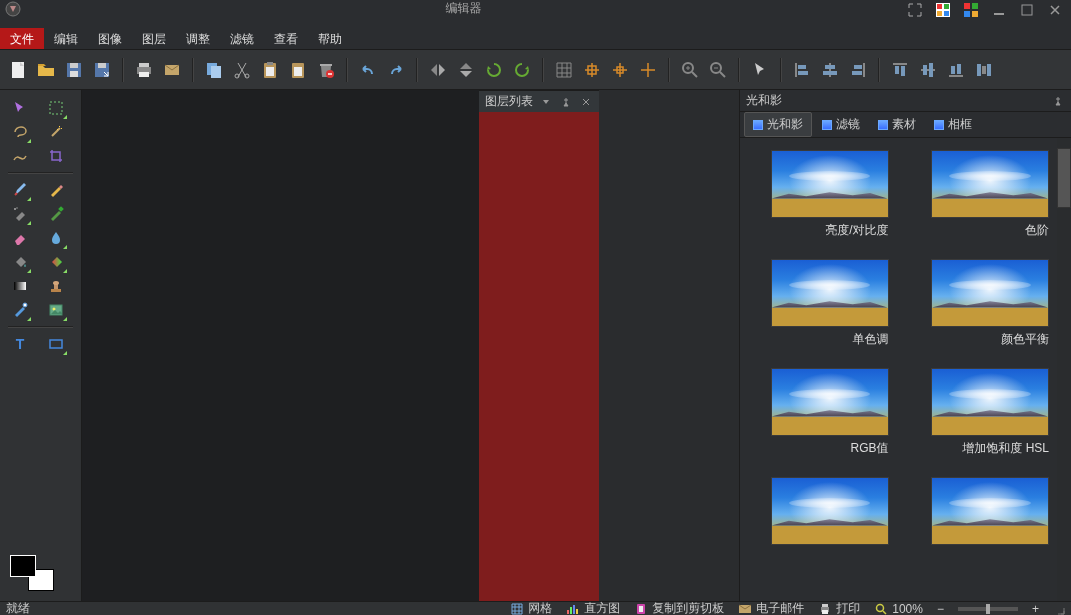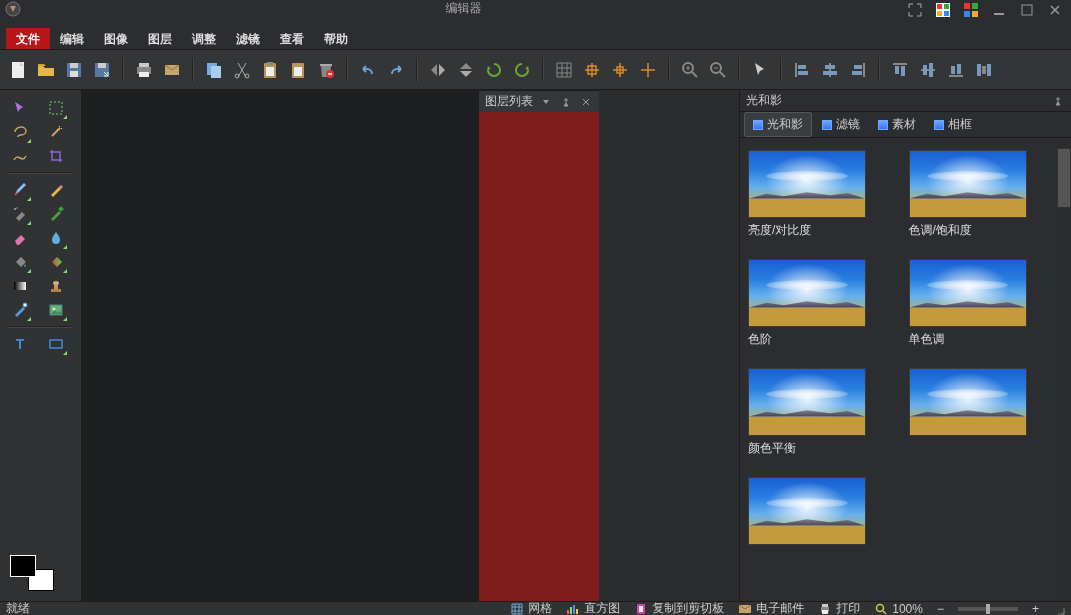--- a/index.html
+++ b/index.html
@@ -22,23 +22,22 @@
 }
 .titlebar .app-icon { width: 18px; height: 18px; margin-right: 6px; }
 .titlebar .spacer { flex: 1; }
 .titlebar .title { color: #aaa; }
 .titlebar .ctrl { width: 24px; height: 20px; display: inline-flex; align-items: center; justify-content: center; color: #999; margin-left: 4px; cursor: pointer; }
 .menubar {
   height: 22px;
   background: #2b2d30;
   display: flex;
   align-items: stretch;
-  padding-left: 6px;
+  padding-left: 0;
   border-bottom: 1px solid #1c1c1c;
-  font-weight: bold;
 }
 .menu-item { padding: 3px 10px; color: #ddd; cursor: pointer; }
 .menu-item.active { background: #b51818; color: #fff; }
 .toolbar {
   height: 40px;
   background: #333537;
   display: flex;
   align-items: center;
   padding: 0 6px;
   gap: 4px;
@@ -123,21 +122,21 @@
 .effects-scroll {
   flex: 1;
   overflow-y: hidden;
   padding: 12px 8px;
 }
 .effects-grid {
   display: grid;
   grid-template-columns: 1fr 1fr;
   gap: 20px 20px;
 }
-.effect { display: flex; flex-direction: column; align-items: flex-start; gap: 4px; cursor: pointer; }
+.effect { display: flex; flex-direction: column; align-items: flex-end; gap: 4px; cursor: pointer; }
 .thumb {
   width: 118px;
   height: 68px;
   background:
     linear-gradient(to top, #c49a3a 0%, #c49a3a 28%, rgba(196,154,58,0) 28%),
     radial-gradient(ellipse at 50% 45%, rgba(255,255,255,.9), rgba(255,255,255,0) 50%),
     linear-gradient(to bottom, #1a5fd4 0%, #2a7fe0 30%, #66b0ef 55%, #a7b482 75%, #4a3c30 100%);
   border: 1px solid #3a3a3a;
   position: relative;
 }
@@ -659,33 +658,37 @@
     </div>
     <div class="right-wrap">
       <div class="effects-scroll">
         <div class="effects-grid">
           <div class="effect">
               <div class="thumb"></div>
               <span class="effect-label">亮度/对比度</span>
             </div>
           <div class="effect">
               <div class="thumb"></div>
-              <span class="effect-label">色调/饱和度</span>
-            </div>
-          <div class="effect">
-              <div class="thumb"></div>
               <span class="effect-label">色阶</span>
             </div>
           <div class="effect">
               <div class="thumb"></div>
               <span class="effect-label">单色调</span>
             </div>
           <div class="effect">
               <div class="thumb"></div>
               <span class="effect-label">颜色平衡</span>
+            </div>
+          <div class="effect">
+              <div class="thumb"></div>
+              <span class="effect-label">RGB值</span>
+            </div>
+          <div class="effect">
+              <div class="thumb"></div>
+              <span class="effect-label">增加饱和度 HSL</span>
             </div>
           <div class="effect">
               <div class="thumb"></div>
               <span class="effect-label"></span>
             </div>
           <div class="effect">
               <div class="thumb"></div>
               <span class="effect-label"></span>
             </div>
         </div>

